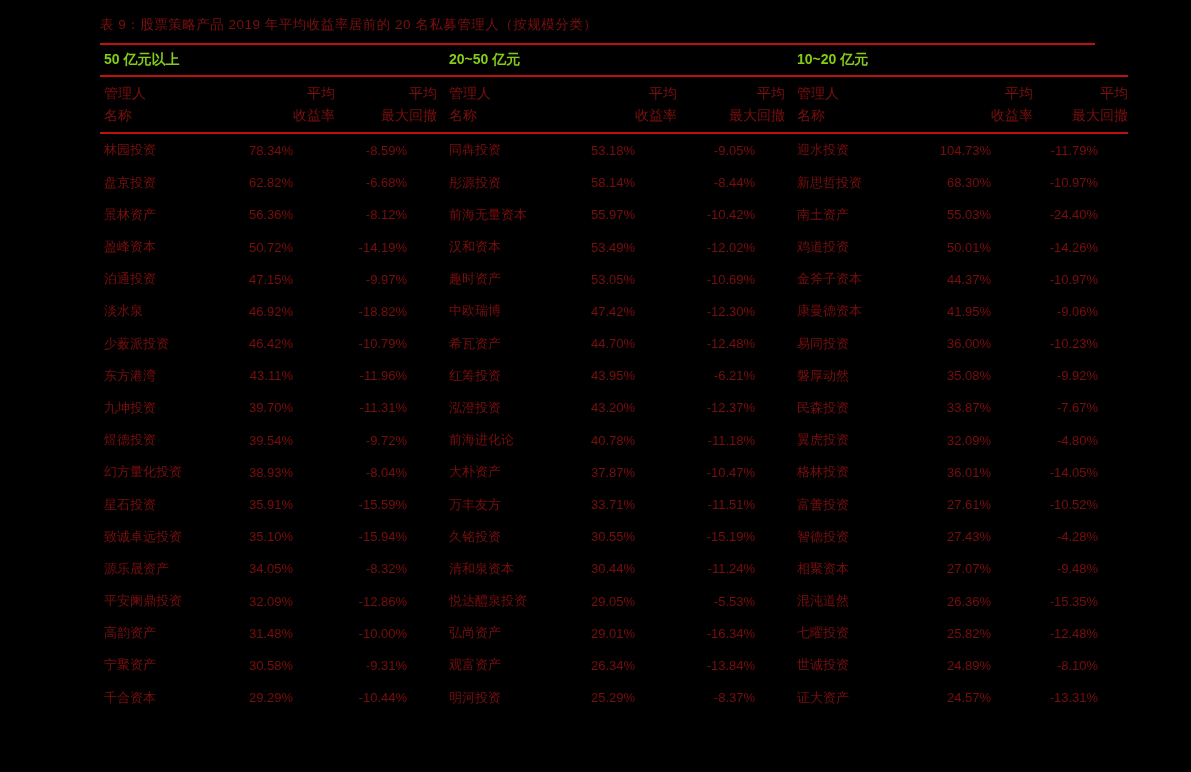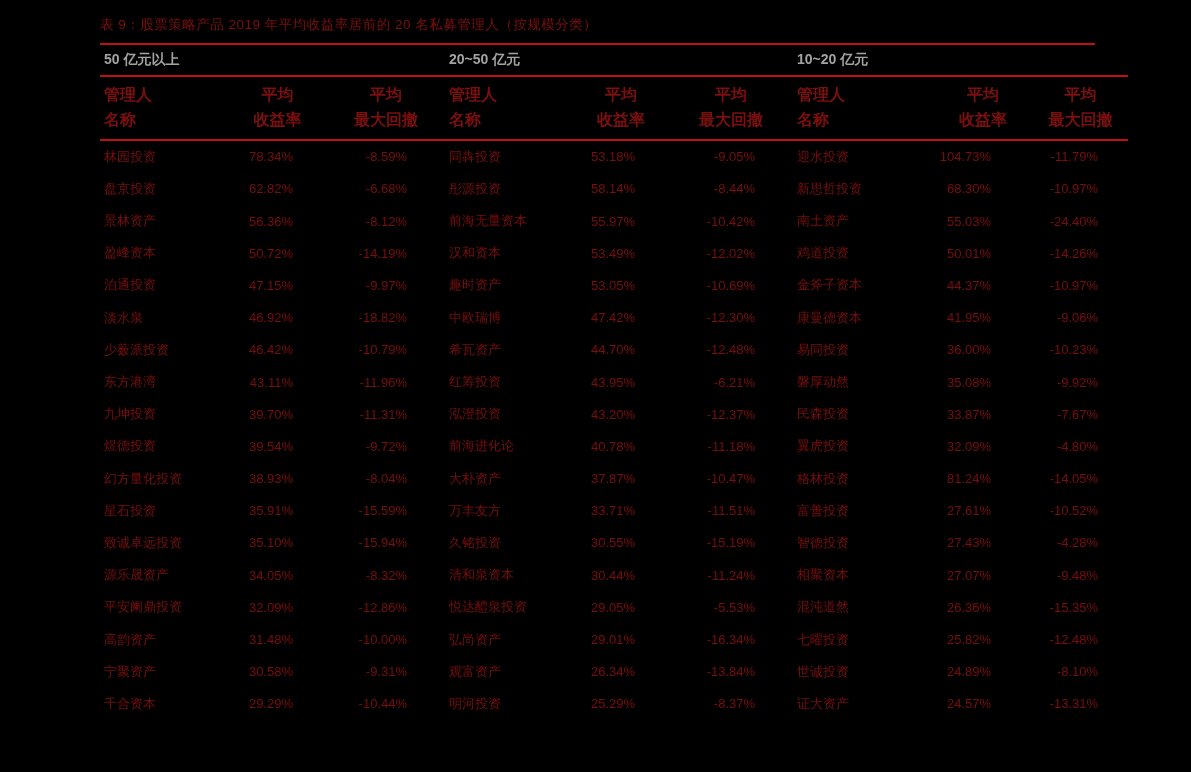--- a/index.html
+++ b/index.html
@@ -49,44 +49,44 @@
     width: 100%;
   }
   table.grid {
     border-collapse: collapse;
     width: 100%;
     table-layout: fixed;
   }
   .grp-row td {
     font-size: 14px;
     font-weight: bold;
-    color: #a3a3a3;
+    color: #84cc16;
     padding: 6px 0 6px 4px;
     white-space: nowrap;
   }
   .hdr-row td {
-    font-size: 16px;
-    font-weight: bold;
+    font-size: 14px;
+    font-weight: normal;
     color: #7d0f0f;
     padding: 6px 0 6px 0;
     line-height: 1.55;
     white-space: nowrap;
     vertical-align: top;
   }
   .data-row td {
     font-size: 13px;
     color: #7a0e0e;
     padding: 7.1px 0;
     white-space: nowrap;
   }
   td.c-name  { text-align: left; padding-left: 4px; }
   td.c-ret   { text-align: right; padding-right: 42px; }
   td.c-dd    { text-align: right; padding-right: 30px; }
   td.c-gap   { width: 8px; }
-  .hdr-row td.c-ret, .hdr-row td.c-dd { text-align: center; padding-right: 0; }
+  .hdr-row td.c-ret, .hdr-row td.c-dd { text-align: right; padding-right: 0; }
   .hdr-row td.c-ret { padding-left: 0; }
   .hl { display: block; }
 </style>
 </head>
 <body>
 
 <div class="page">
   <div class="table-wrap">
 
     <div class="caption">表 9：股票策略产品 2019 年平均收益率居前的 20 名私募管理人（按规模分类）</div>
@@ -305,21 +305,21 @@
           <tr class="data-row">
             <td class="c-name">幻方量化投资</td>
             <td class="c-ret">38.93%</td>
             <td class="c-dd">-8.04%</td>
             <td class="c-gap"></td>
             <td class="c-name">大朴资产</td>
             <td class="c-ret">37.87%</td>
             <td class="c-dd">-10.47%</td>
             <td class="c-gap"></td>
             <td class="c-name">格林投资</td>
-            <td class="c-ret">81.24%</td>
+            <td class="c-ret">36.01%</td>
             <td class="c-dd">-14.05%</td>
           </tr>
           <tr class="data-row">
             <td class="c-name">星石投资</td>
             <td class="c-ret">35.91%</td>
             <td class="c-dd">-15.59%</td>
             <td class="c-gap"></td>
             <td class="c-name">万丰友方</td>
             <td class="c-ret">33.71%</td>
             <td class="c-dd">-11.51%</td>

